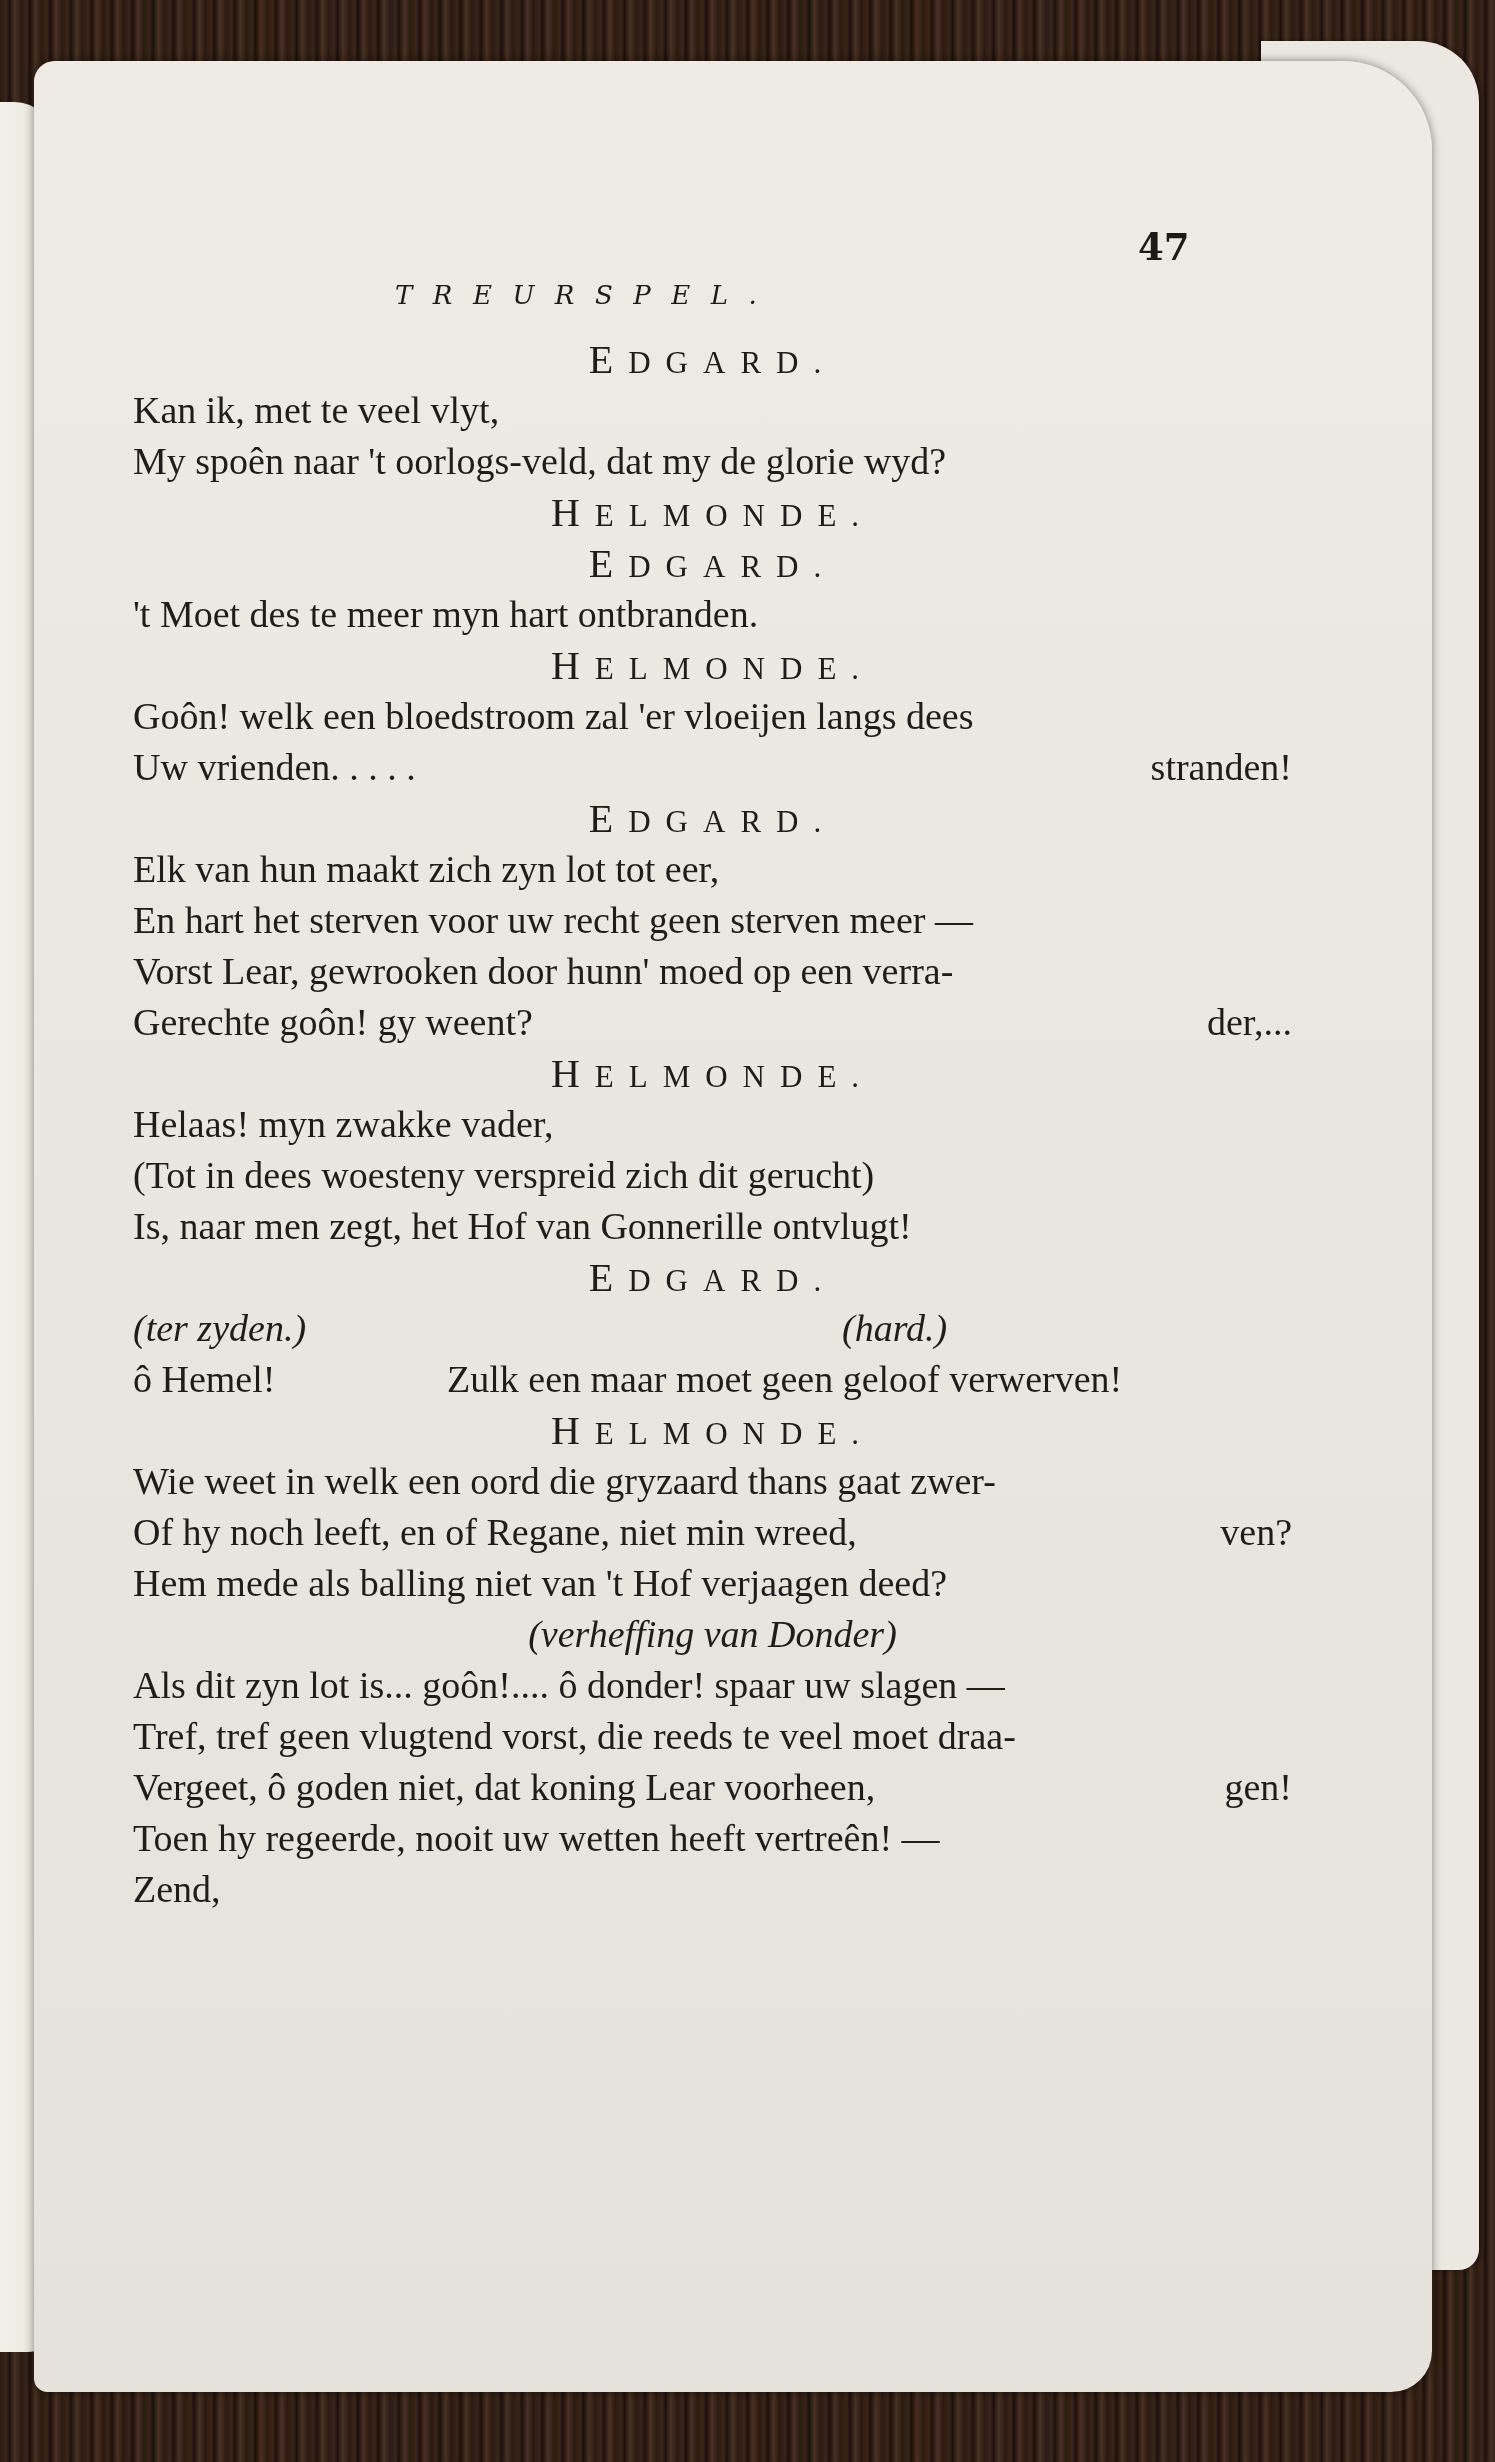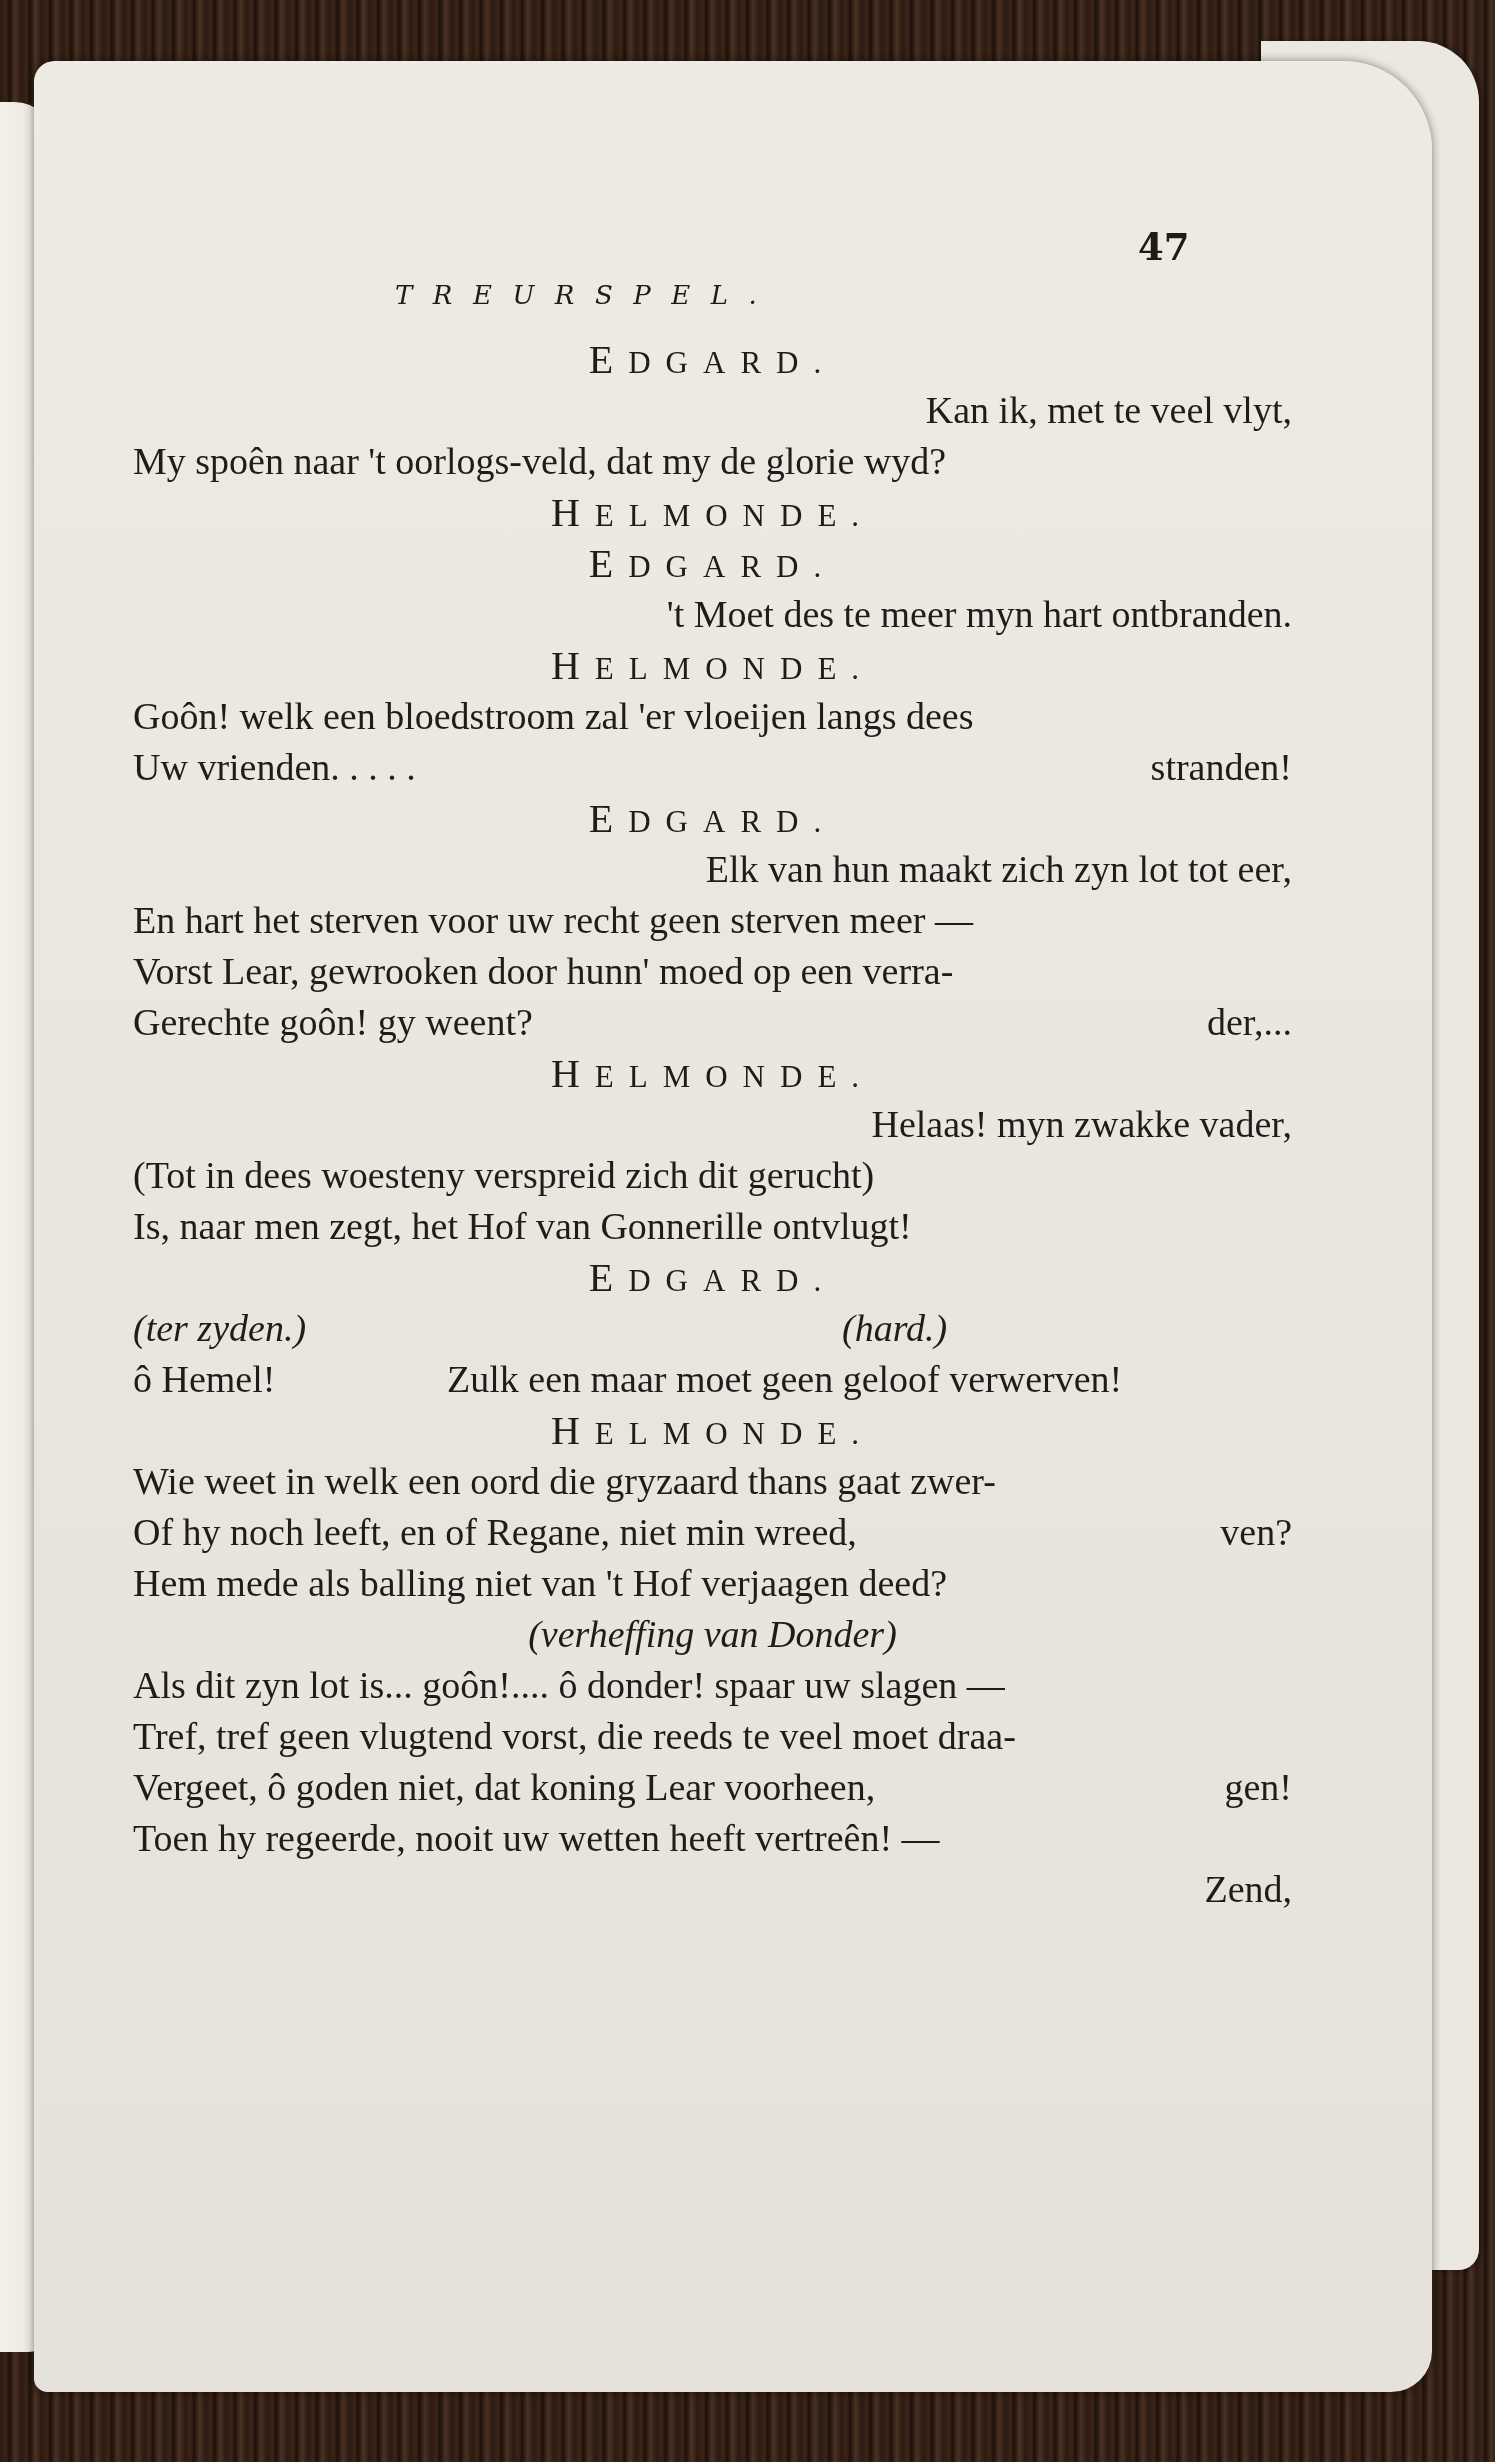--- a/index.html
+++ b/index.html
@@ -34,21 +34,21 @@
     font-family: "DejaVu Serif", serif; font-weight: bold;
     font-size: 37px; color: #1d1a17;
   }
   .text-block {
     position: absolute; left: 99px; top: 273px; width: 1159px;
     font-family: "Liberation Serif", serif; font-size: 38px; color: #1f1c19;
   }
   .line { height: 51px; line-height: 51px; white-space: nowrap; position: relative; }
   .speaker { text-align: center; letter-spacing: 15px; font-size: 31px; }
   .speaker .init { font-size: 40px; letter-spacing: 15px; }
-  .right { text-align: right; }
+  .right { text-align: left; }
   .split { display: flex; justify-content: space-between; }
   .stage { font-style: italic; }
   .center-stage { text-align: center; font-style: italic; }
 </style>
 </head>
 <body>
 
 <div class="left-page"></div>
 <div class="back-sheet"></div>
 

